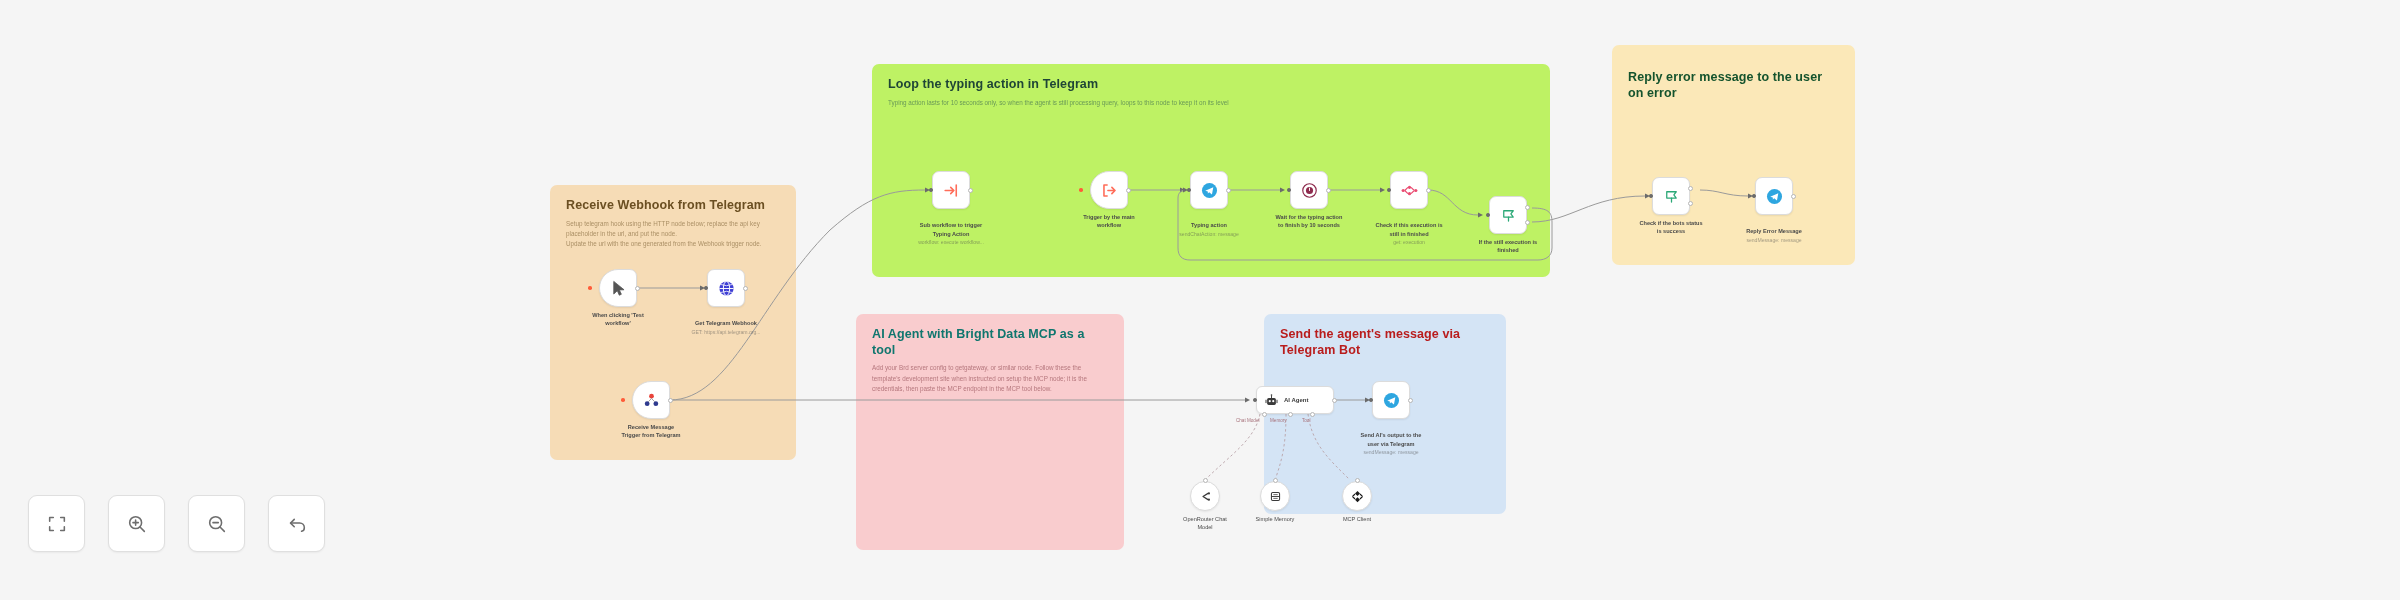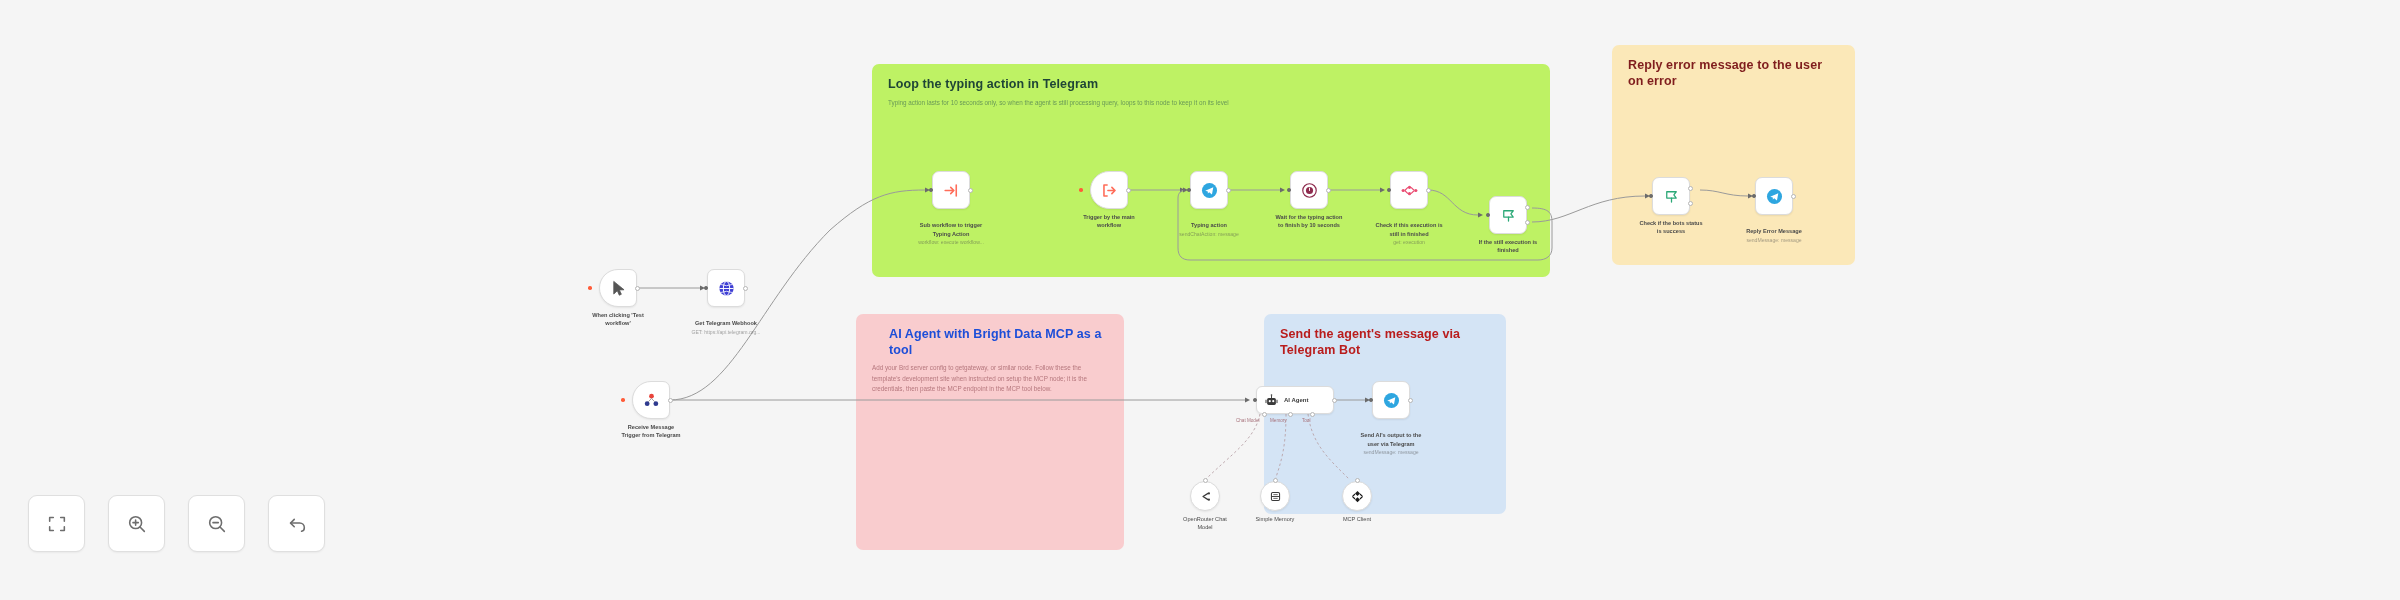--- a/index.html
+++ b/index.html
@@ -21,23 +21,23 @@
     font-size: 6.3px; line-height: 1.65; opacity: .62; max-width: 92%;
     white-space: pre-line;
   }
   .sticky-orange { background: #f6dcb6; }
   .sticky-orange .s-title { color: #6b4f22; }
   .sticky-orange .s-body  { color: #7a5e31; }
   .sticky-green  { background: #bef264; }
   .sticky-green .s-title  { color: #1f4536; }
   .sticky-green .s-body   { color: #33604e; }
   .sticky-yellow { background: #fbe8b8; }
-  .sticky-yellow .s-title { color: #7f1d1d; }
+  .sticky-yellow .s-title { color: #14532d; margin-top: 12px; }
   .sticky-pink   { background: #f9ccce; }
-  .sticky-pink .s-title   { color: #1d4ed8; margin-left: 17px; }
+  .sticky-pink .s-title   { color: #0f766e; }
   .sticky-pink .s-body    { color: #8a4049; }
   .sticky-blue   { background: #d4e4f5; }
   .sticky-blue .s-title   { color: #b91c1c; }
 
   
   .node { position: absolute; }
   .node-box {
     width: 38px; height: 38px; background: #fff;
     border: 1px solid #dcdcdc; border-radius: 7px;
     display: flex; align-items: center; justify-content: center;
@@ -97,20 +97,26 @@
     display: flex; align-items: center; justify-content: center;
     box-shadow: 0 1px 2px rgba(0,0,0,.05); cursor: pointer;
   }
   .tool-btn svg { width: 22px; height: 22px; stroke: #6e6e6e; fill: none; stroke-width: 1.7; }
 </style>
 </head>
 <body>
 
 <div id="canvas">
 
+  <div class="sticky sticky-orange" style="left:550px; top:185px; width:246px; height:275px;">
+    <div class="s-title">Receive Webhook from Telegram</div>
+    <div class="s-body">Setup telegram hook using the HTTP node below; replace the api key
+placeholder in the url, and put the node.
+Update the url with the one generated from the Webhook trigger node.</div>
+  </div>
 
   <div class="sticky sticky-green" style="left:872px; top:64px; width:678px; height:213px;">
     <div class="s-title">Loop the typing action in Telegram</div>
     <div class="s-body">Typing action lasts for 10 seconds only, so when the agent is still processing query, loops to this node to keep it on its level</div>
   </div>
 
   <div class="sticky sticky-yellow" style="left:1612px; top:45px; width:243px; height:220px;">
     <div class="s-title">Reply error message to the user on error</div>
   </div>
 

